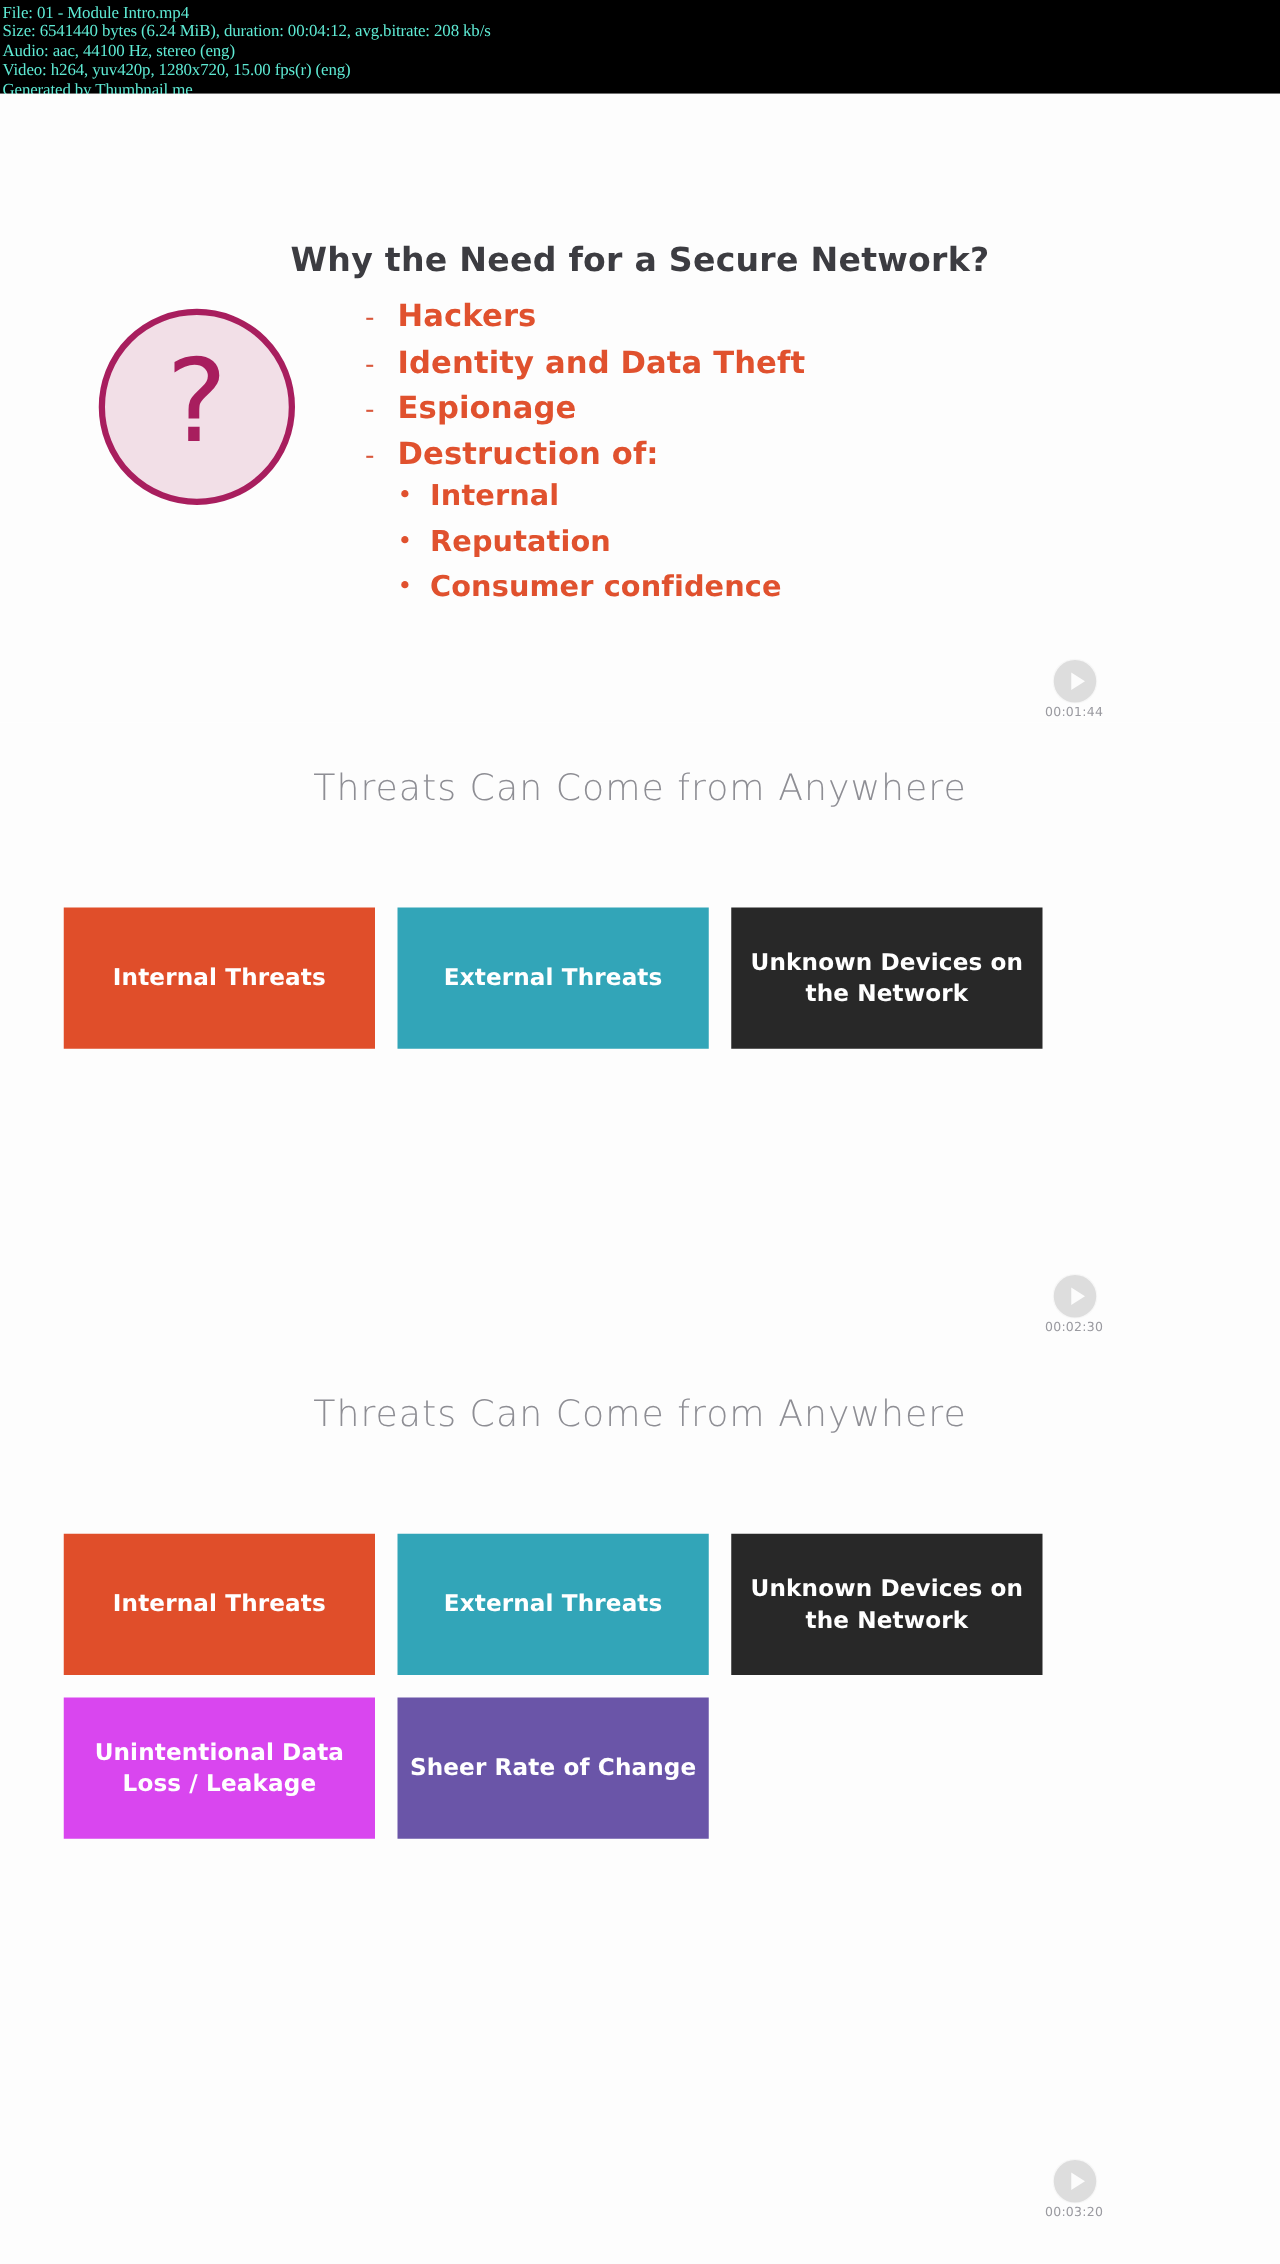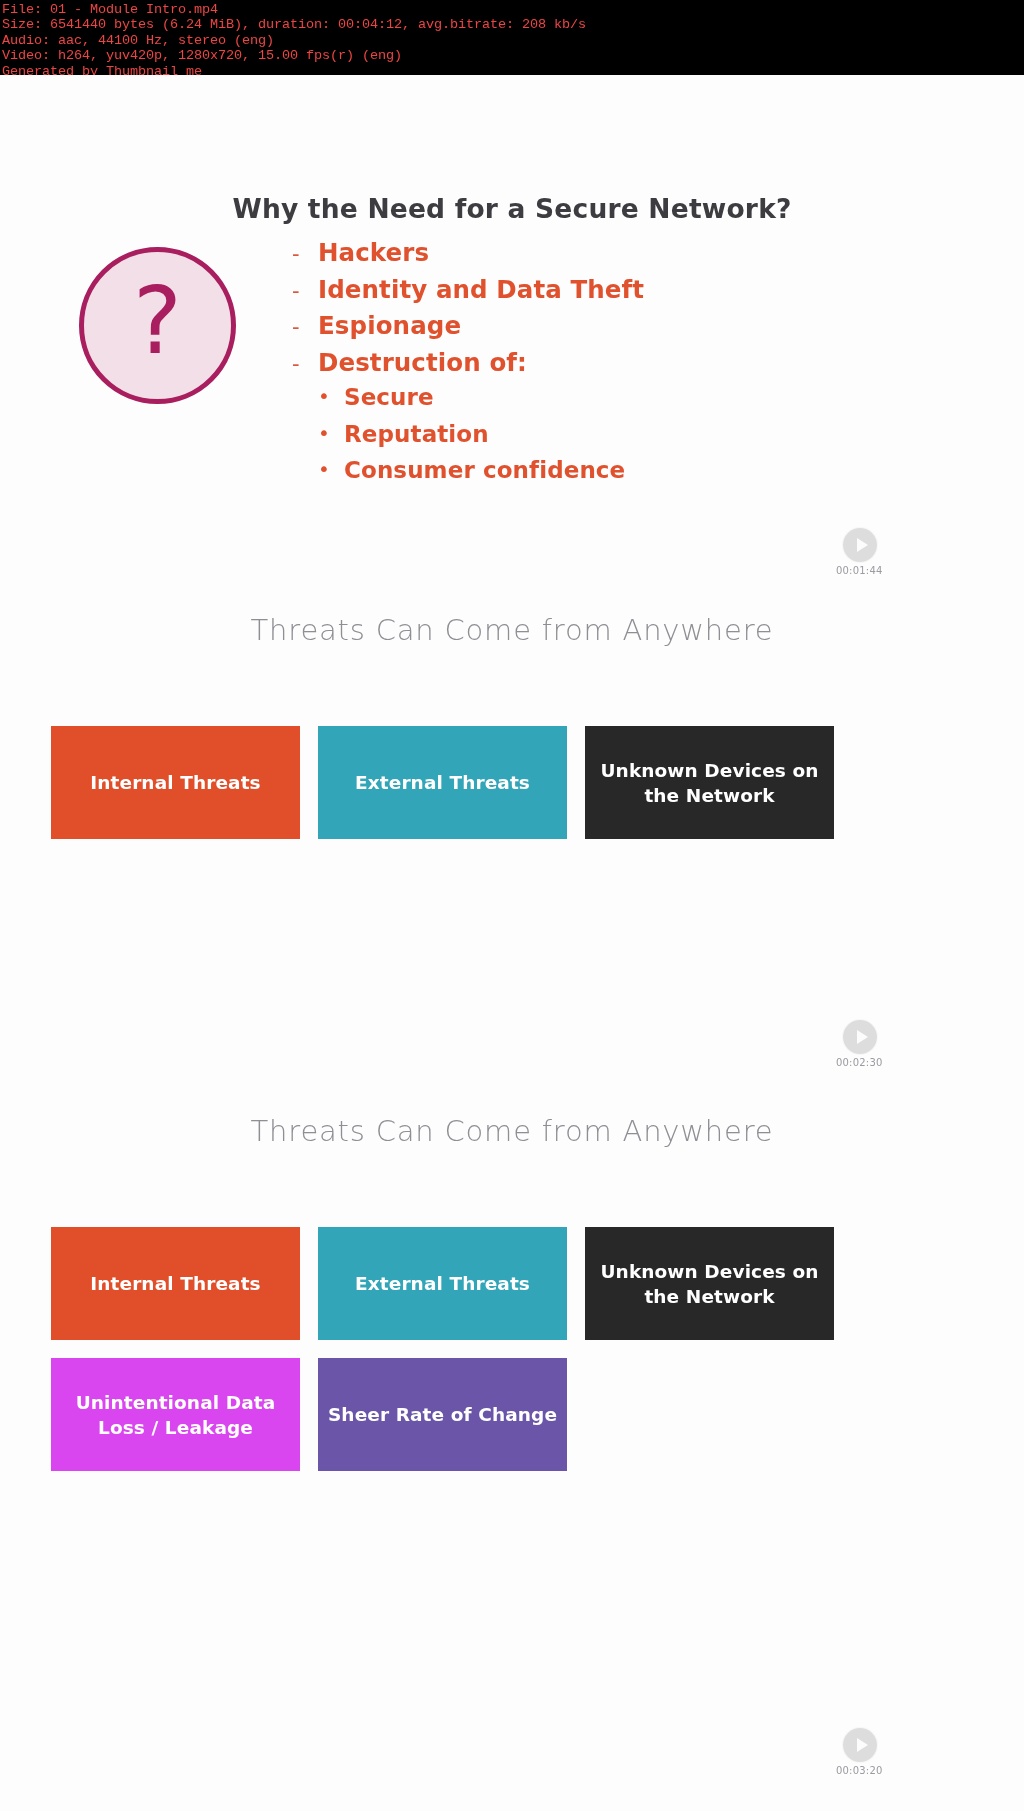--- a/index.html
+++ b/index.html
@@ -28,22 +28,22 @@
     position: absolute;
     left: 0;
     top: 0;
     width: 1024px;
     height: 75px;
     background: #000000;
     padding: 2px 0 0 2px;
   }
 
   .meta-line {
-    color: #ef4444;
-    font-family: Liberation Mono, monospace;
+    color: #5eead4;
+    font-family: Liberation Serif, serif;
     font-size: 13.5px;
     line-height: 15.4px;
     white-space: nowrap;
     letter-spacing: -0.1px;
   }
 
   
   .slide {
     position: absolute;
     left: 0;
@@ -236,21 +236,21 @@
       <div class="b-row">
         <div class="b-mark">-</div>
         <div class="b-text">Espionage</div>
       </div>
       <div class="b-row">
         <div class="b-mark">-</div>
         <div class="b-text">Destruction of:</div>
       </div>
       <div class="b-row sub">
         <div class="b-mark">•</div>
-        <div class="b-text">Secure</div>
+        <div class="b-text">Internal</div>
       </div>
       <div class="b-row sub">
         <div class="b-mark">•</div>
         <div class="b-text">Reputation</div>
       </div>
       <div class="b-row sub">
         <div class="b-mark">•</div>
         <div class="b-text">Consumer confidence</div>
       </div>
     </div>

